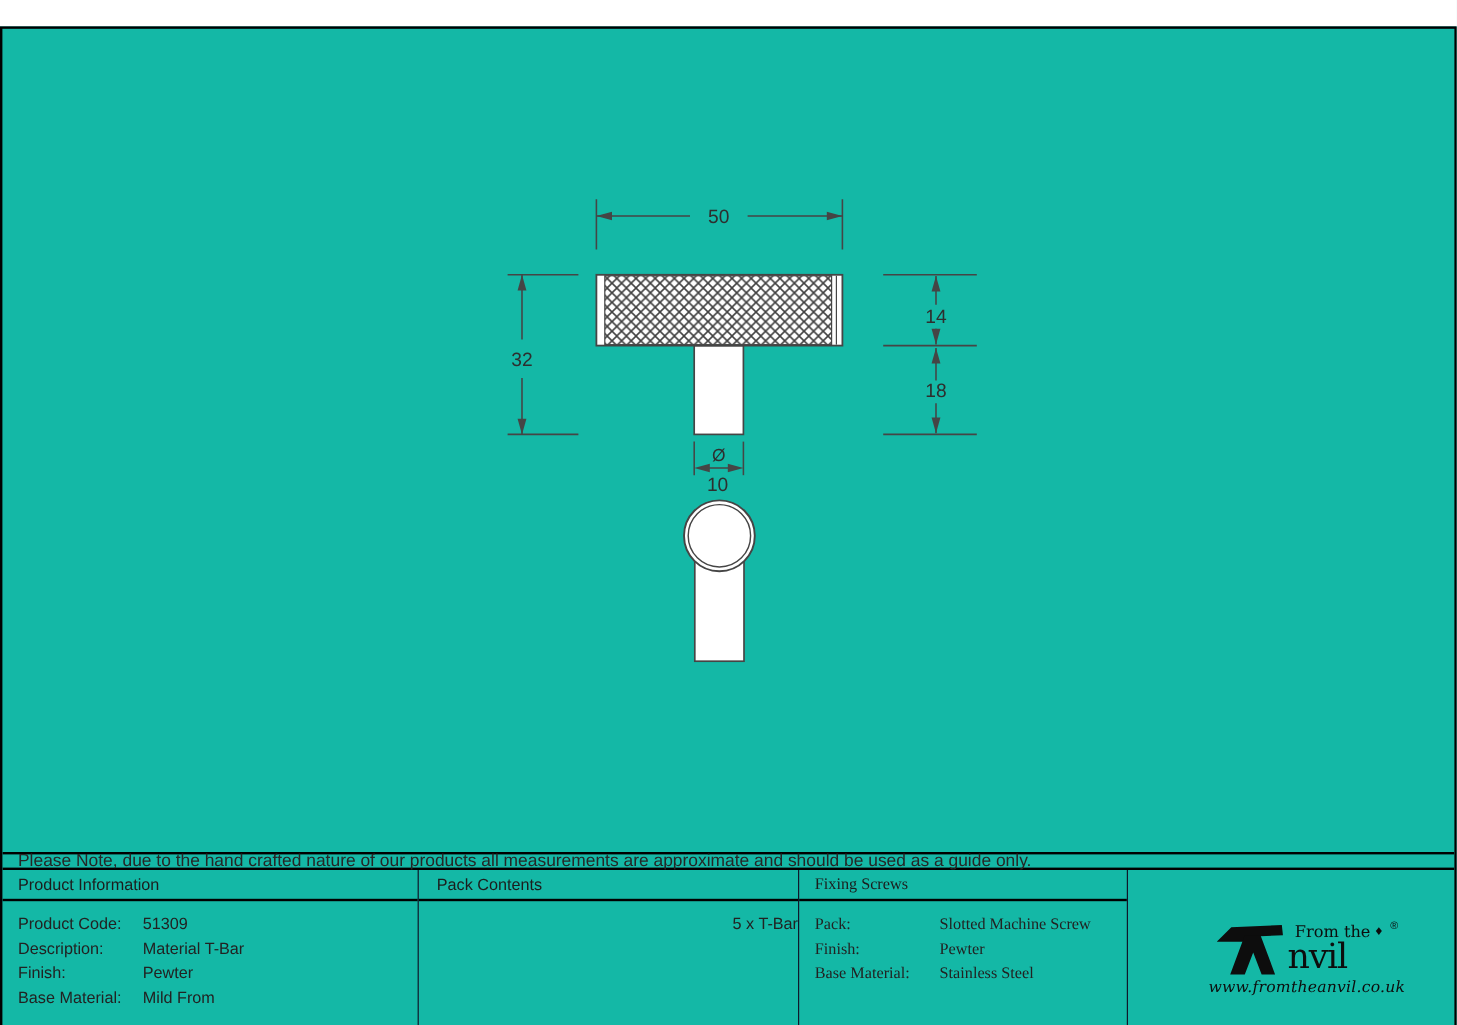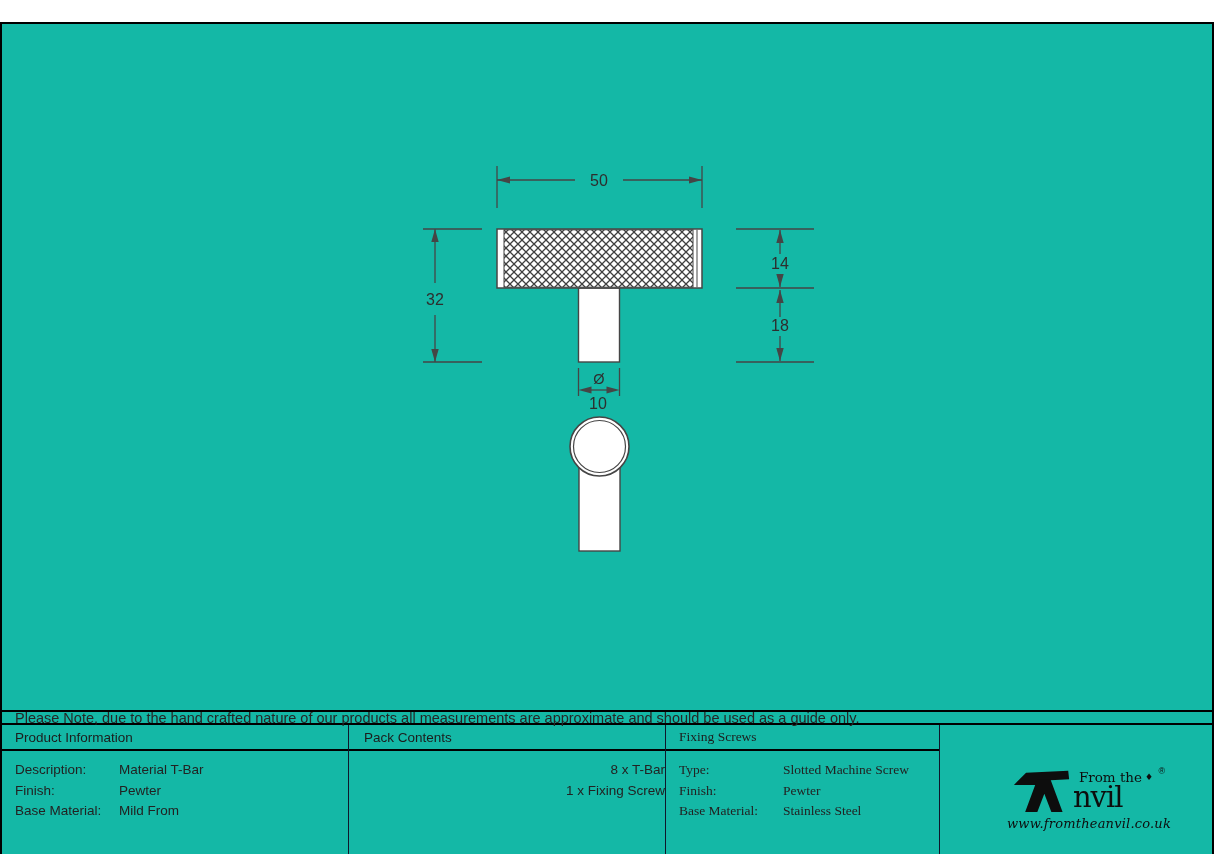--- a/index.html
+++ b/index.html
@@ -146,47 +146,50 @@
     <div class="note-row">
       <span>Please Note, due to the hand crafted nature of our products all measurements are approximate and should be used as a guide only.</span>
     </div>
 
     <div class="grid">
 
       <div class="col col-product">
         <div class="cell-header">Product Information</div>
         <div class="cell-body">
           <div class="kv">
+            <span class="k">Product Code:</span>
+            <span class="v">51309</span>
+          </div>
+          <div class="kv">
             <span class="k">Description:</span>
             <span class="v">Material T-Bar</span>
           </div>
           <div class="kv">
             <span class="k">Finish:</span>
             <span class="v">Pewter</span>
           </div>
           <div class="kv">
             <span class="k">Base Material:</span>
             <span class="v">Mild From</span>
           </div>
         </div>
       </div>
 
       <div class="col col-pack">
         <div class="cell-header">Pack Contents</div>
         <div class="cell-body">
-          <div class="pack-item">8 x T-Bar</div>
-          <div class="pack-item">1 x Fixing Screw</div>
+          <div class="pack-item">5 x T-Bar</div>
         </div>
       </div>
 
       <div class="col col-fixing">
         <div class="cell-header">Fixing Screws</div>
         <div class="cell-body">
           <div class="kv">
-            <span class="k">Type:</span>
+            <span class="k">Pack:</span>
             <span class="v">Slotted Machine Screw</span>
           </div>
           <div class="kv">
             <span class="k">Finish:</span>
             <span class="v">Pewter</span>
           </div>
           <div class="kv">
             <span class="k">Base Material:</span>
             <span class="v">Stainless Steel</span>
           </div>

